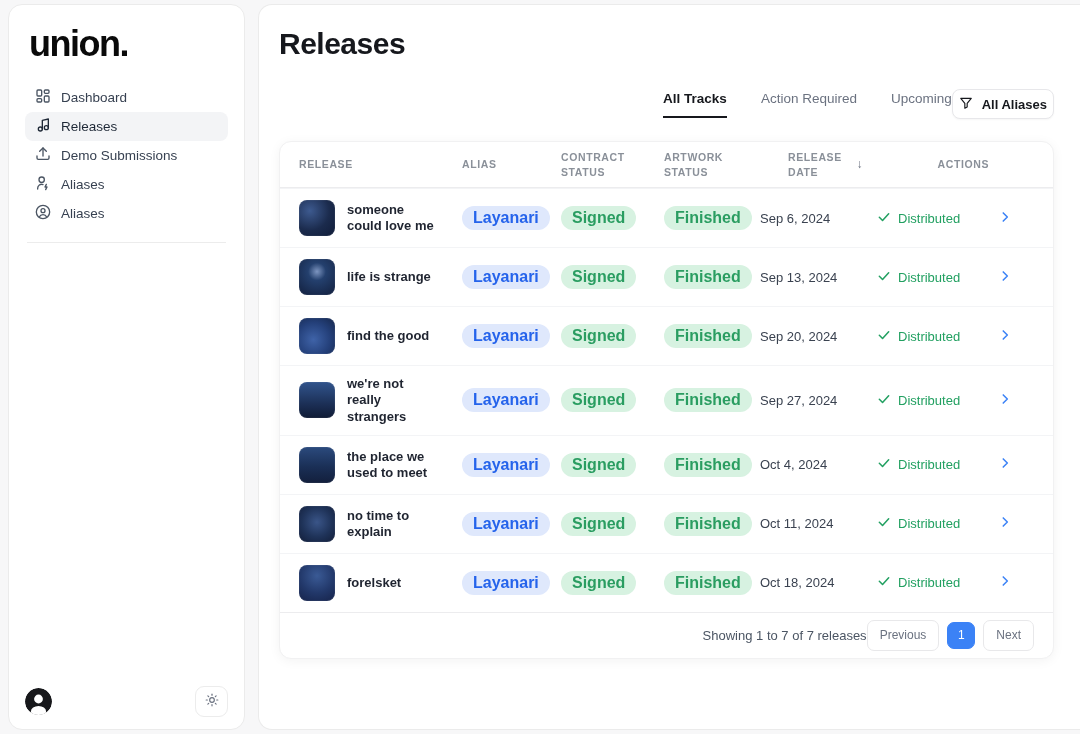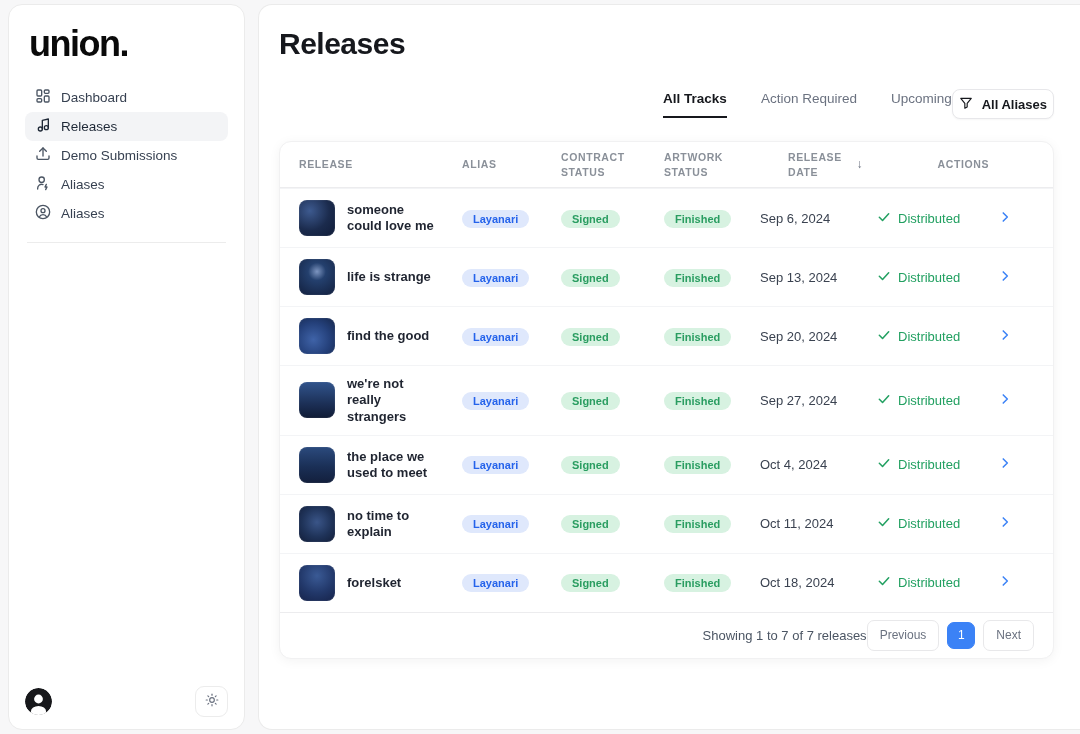--- a/index.html
+++ b/index.html
@@ -33,21 +33,21 @@
   .thead { height:46px; border-bottom:1px solid #ececee; }
   .th { font-size:10.5px; font-weight:600; letter-spacing:.6px; color:#8a9099; text-transform:uppercase; line-height:1.35; padding-right:14px; }
   .th.sortable { display:flex; align-items:center; gap:14px;margin-left:28px; }
   .sort-arrow { font-size:12px; color:#6b7280; }
   .th.right { text-align:right; padding-right:0; }
   .trow { min-height:59px; padding-top:10px; padding-bottom:10px; border-top:1px solid #f3f4f6; }
   .trow:first-of-type { border-top:none; }
   .release-cell { display:flex; align-items:center; gap:12px; }
   .art { width:36px; height:36px; border-radius:8px; flex:0 0 auto; box-shadow:inset 0 0 0 1px rgba(255,255,255,.05); }
   .title { font-size:13px; font-weight:600; color:#1f2430; line-height:1.25; max-width:92px; }
-  .badge { display:inline-block; padding:3px 11px; border-radius:999px; font-size:11px; font-weight:600; }
+  .badge { display:inline-block; padding:3px 11px; border-radius:999px; font-size:16px; font-weight:600; }
   .badge-blue { background:#dfe8fc; color:#2563eb; }
   .badge-green { background:#d7f2e1; color:#2a9d61; }
   .date { font-size:13px; color:#3a4250; }
   .required { display:flex; align-items:center; gap:7px; font-size:13px; color:#22a061; }
   .actions-cell { display:flex; justify-content:flex-end; padding-right:22px; }
   .chev-btn { background:none; border:none; cursor:pointer; display:flex; align-items:center; }
 
   
   .tfoot { height:46px; border-top:1px solid #ececee; display:flex; align-items:center; justify-content:flex-end; padding:0 19px; }
   .summary { font-size:13px; color:#4b5563; }

